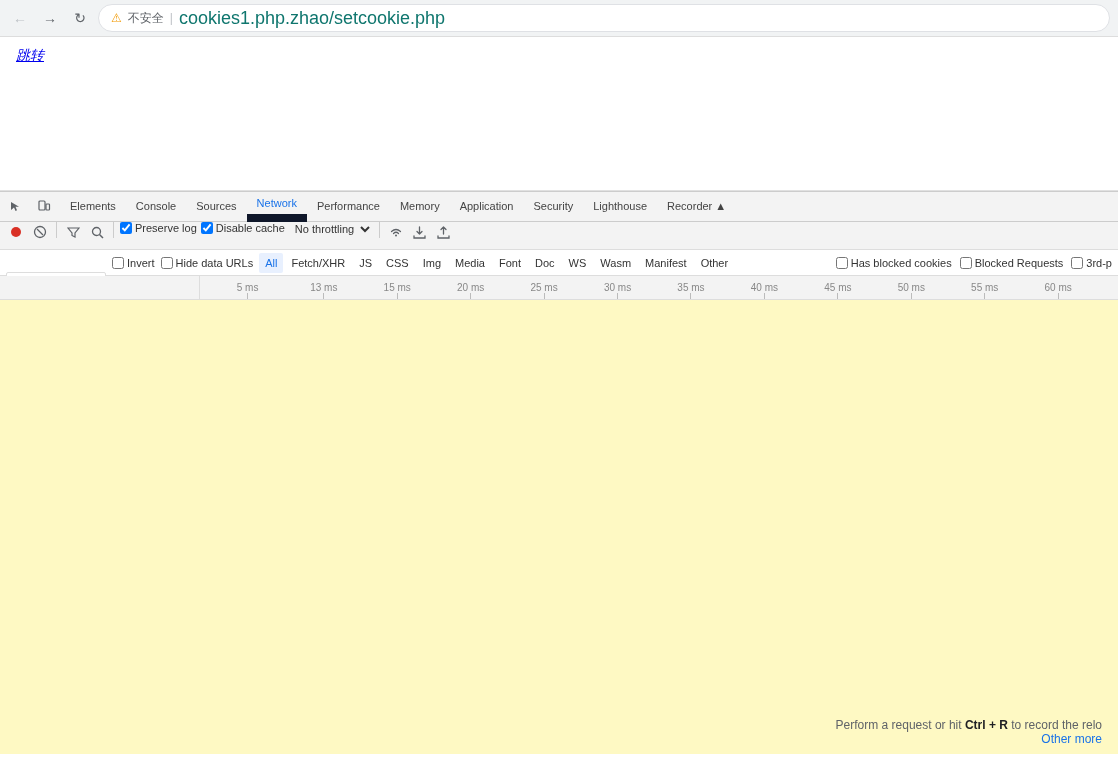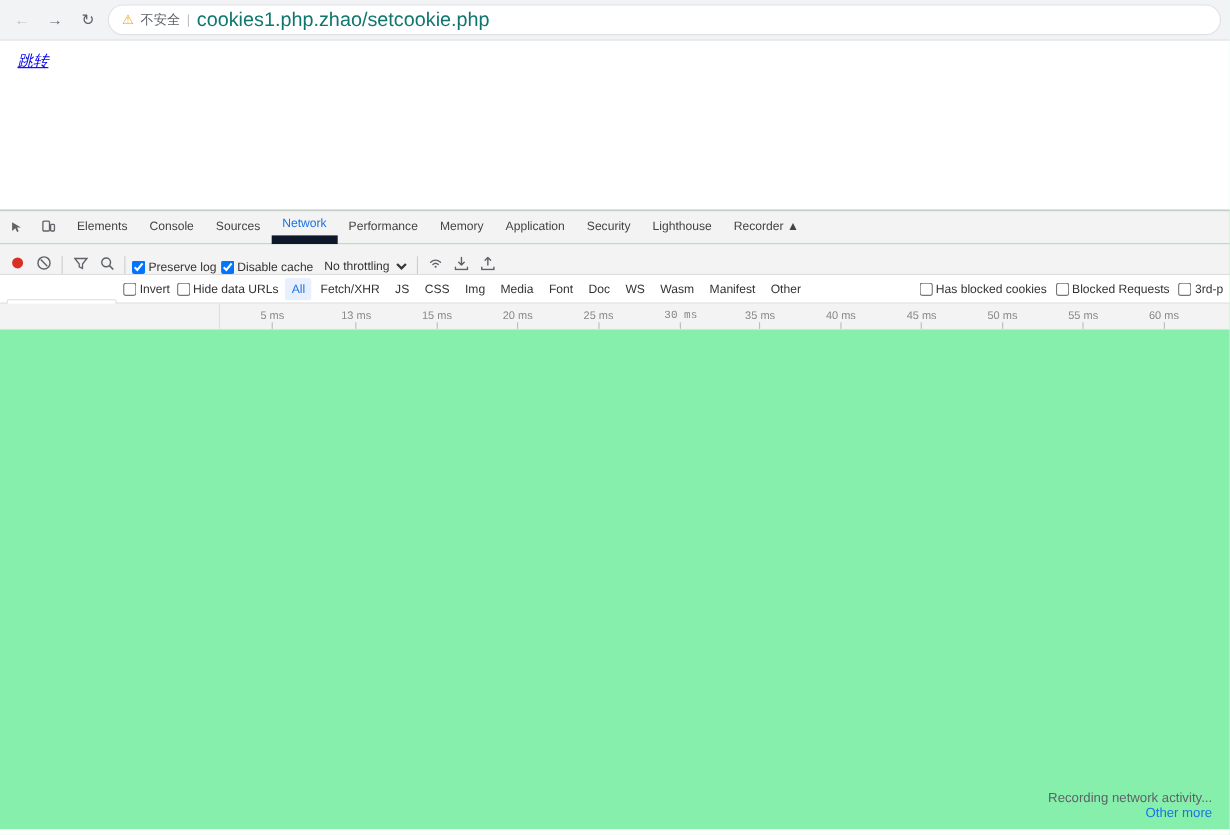--- a/index.html
+++ b/index.html
@@ -72,21 +72,21 @@
 
     .page-link {
       color: #0000ee;
       text-decoration: underline;
       cursor: pointer;
       font-size: 14px;
     }
 
     
     .devtools {
-      background: #86efac;
+      background: #fef9c3;
       border-top: 1px solid #ccc;
       display: flex;
       flex-direction: column;
       height: calc(759px - 196px);
     }
 
     
     .devtools-tabs {
       display: flex;
       align-items: center;
@@ -120,21 +120,21 @@
       white-space: nowrap;
     }
     .devtools-tab.active {
       color: #1a73e8;
       border-bottom: 8px solid #0f172a;
     }
 
     
     .devtools-toolbar {
       display: flex;
-      align-items: flex-end;
+      align-items: flex-start;
       background: #f3f3f3;
       border-bottom: 1px solid #ddd;
       height: 28px;
       padding: 0 6px;
       gap: 4px;
     }
 
     .toolbar-btn {
       width: 20px; height: 20px;
       border: none; background: none;
@@ -531,21 +531,21 @@
         </div>
         <div class="tick-mark" style="left: 28%;">
           <span style="font-size:10px;color:#888;">20 ms</span>
           <div class="tick-line"></div>
         </div>
         <div class="tick-mark" style="left: 36%;">
           <span style="font-size:10px;color:#888;">25 ms</span>
           <div class="tick-line"></div>
         </div>
         <div class="tick-mark" style="left: 44%;">
-          <span style="font-size:10px;color:#888;font-family:Liberation Mono, monospace;">30 ms</span>
+          <span style="font-size:10px;color:#888;">30 ms</span>
           <div class="tick-line"></div>
         </div>
         <div class="tick-mark" style="left: 52%;">
           <span style="font-size:10px;color:#888;">35 ms</span>
           <div class="tick-line"></div>
         </div>
         <div class="tick-mark" style="left: 60%;">
           <span style="font-size:10px;color:#888;">40 ms</span>
           <div class="tick-line"></div>
         </div>
@@ -563,18 +563,22 @@
         </div>
         <div class="tick-mark" style="left: 92%;">
           <span style="font-size:10px;color:#888;">60 ms</span>
           <div class="tick-line"></div>
         </div>
       </div>
   </div>
 
   <div class="network-content">
     <div class="network-row-area">
-      <div class="recording-text">Recording network activity...</div>
+      <div class="perform-text">
+        <span>Perform a request or hit</span>
+        <span class="shortcut">Ctrl + R</span>
+        <span>to record the relo</span>
+      </div>
       <a class="learn-more" href="#">Other more</a>
     </div>
   </div>
 
 </div>
 
 </body></html>

